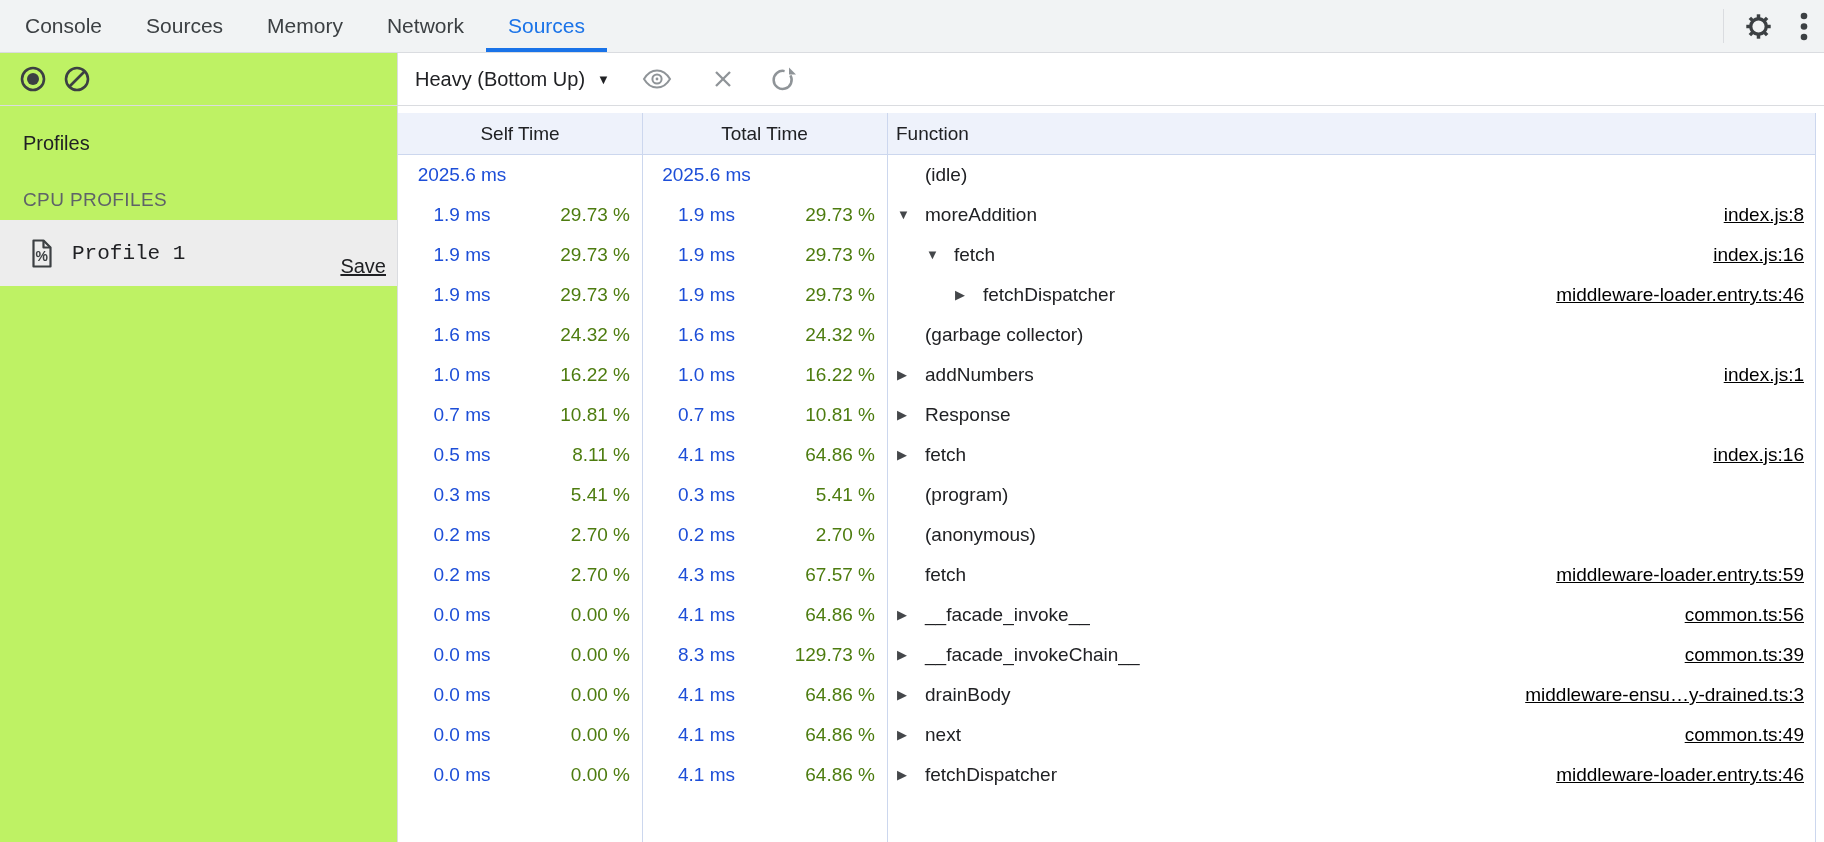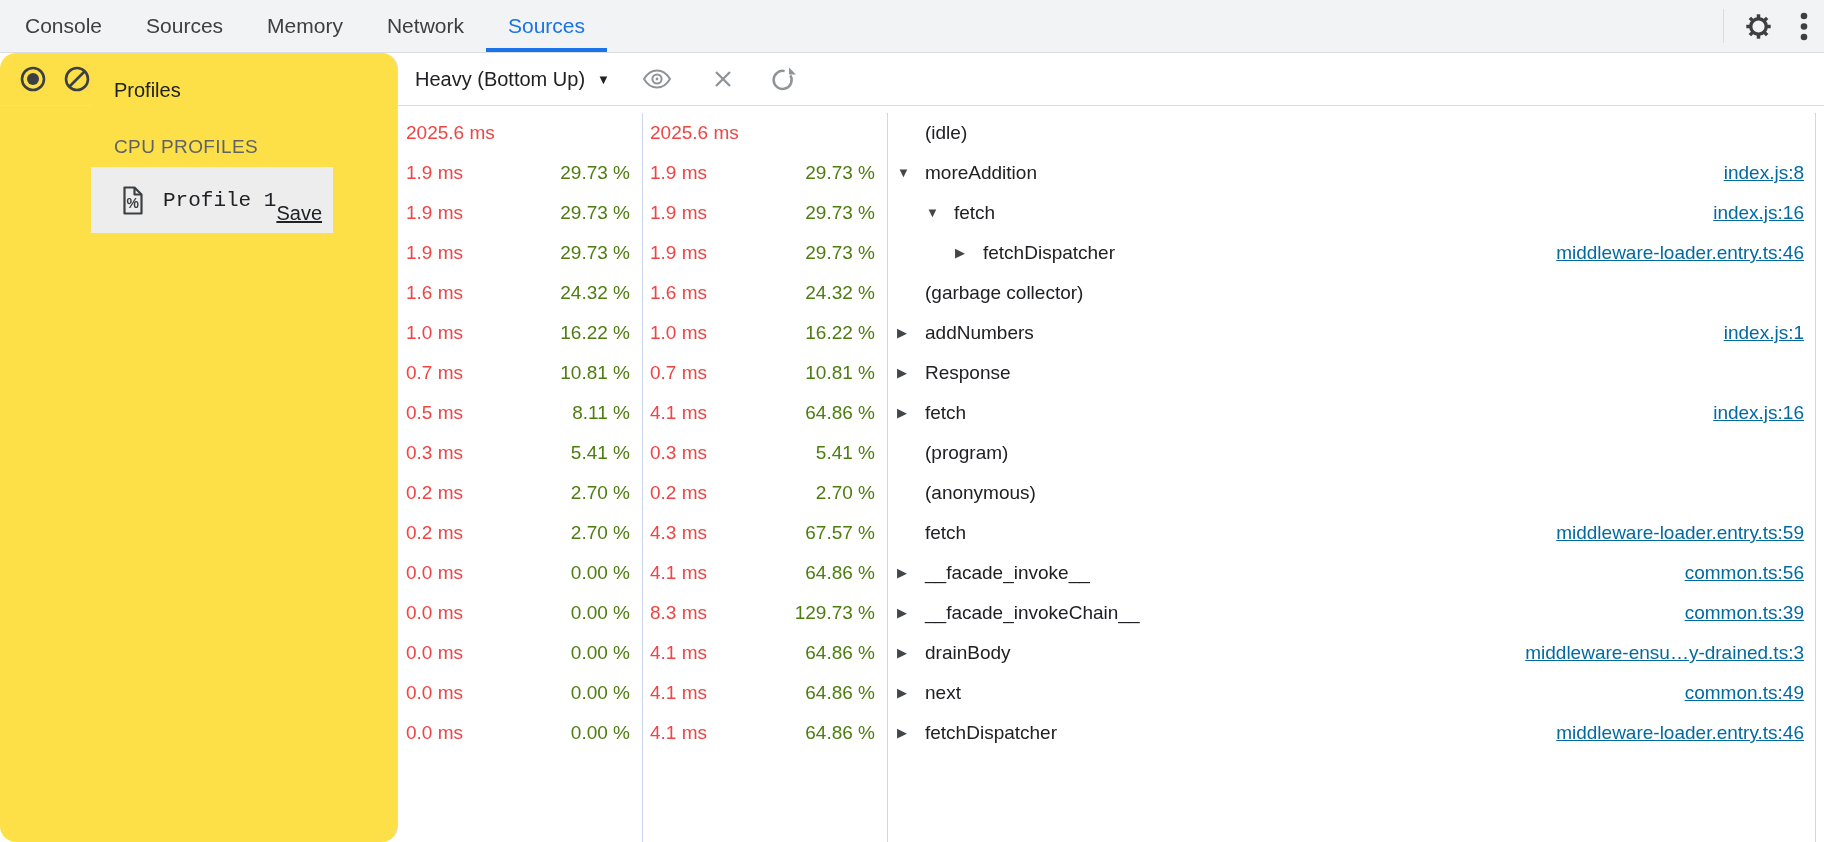--- a/index.html
+++ b/index.html
@@ -15,21 +15,21 @@
   .tab.active::after { content:""; position:absolute; left:0; right:0; bottom:0;
     height:4px; background:#1a73e8; }
   .tabbar-right { margin-left:auto; display:flex; align-items:center; padding-right:16px; }
   .tabbar-sep { width:1px; height:34px; background:#dadce0; }
   .icon-btn { display:flex; align-items:center; justify-content:center; }
 
   
   .panel-body { display:flex; height:789px; }
 
   
-  .sidebar { width:398px; border-right:1px solid #dadce0; display:flex; flex-direction:row; background:#fde047;border-radius:16px; }
+  .sidebar { width:398px; border-right:1px solid #dadce0; display:flex; flex-direction:column; background:#bef264; }
   .sidebar-toolbar { height:53px; border-bottom:1px solid #dadce0; display:flex;
     align-items:center; padding-left:19px; gap:16px; flex:none; }
   .profiles-header { margin:26px 0 0 23px; font-size:20px; color:#202124; }
   .cpu-header { margin:34px 0 0 23px; font-size:19px; color:#5f6368; letter-spacing:.4px; }
   .profile-item { margin-top:9px; height:66px; background:#ededed; display:flex;
     align-items:center; padding:0 11px 0 30px; }
   .profile-label { margin-left:18px; font-size:21px; color:#202124;font-family:Liberation Mono, monospace; }
   .save-link { margin-left:auto; font-size:20px; color:#202124; text-decoration:underline; cursor:pointer;margin-top:27px; }
 
   
@@ -47,26 +47,26 @@
     border-bottom:1px solid #ccd7ee; font-size:19px; color:#202124; }
   .gh-self  { width:244px; text-align:center; }
   .gh-total { width:245px; text-align:center; }
   .gh-func  { flex:1; padding-left:9px; text-align:left; }
 
   .grid-rows { position:relative; }
   .grow { display:flex; height:40px; line-height:40px; font-size:19px; }
   .cell-time { display:flex; padding:0 12px 0 8px; }
   .cell-self  { width:244px; }
   .cell-total { width:245px; }
-  .ms  { flex:1; text-align:left; color:#ef4444; white-space:nowrap; }
+  .ms  { flex:1; text-align:center; color:#1d4ed8; white-space:nowrap; }
   .pct { width:112px; text-align:right; color:#4d7c0f; white-space:nowrap; }
   .cell-func { flex:1; display:flex; align-items:flex-start; padding:0 11px 0 10px; overflow:hidden; }
   .arrow { flex:none; width:28px; font-size:13px; color:#44474a; }
   .fname { color:#202124; white-space:nowrap; }
-  .src-link { margin-left:auto; color:#0369a1; text-decoration:underline;
+  .src-link { margin-left:auto; color:#000000; text-decoration:underline;
     white-space:nowrap; cursor:pointer; }
   svg { display:block; }
 </style>
 </head>
 <body>
 
 <div class="tabbar">
   <div class="tab">
       <span>Console</span>
     </div>
@@ -164,20 +164,25 @@
       </div>
       <div class="tb-icon" style="margin-left:36px">
         <svg width="27" height="27" viewBox="0 0 27 27">
           <path d="M20.4 9.3 A9 9 0 1 1 14.6 5.1" fill="none" stroke="#8f9498" stroke-width="2.5"></path>
           <path d="M19 1.6 L26 8.6 L19 8.6 Z" fill="#8f9498"></path>
         </svg>
       </div>
     </div>
 
     <div class="grid">
+      <div class="grid-header">
+        <div class="gh-self">Self Time</div>
+        <div class="gh-total">Total Time</div>
+        <div class="gh-func">Function</div>
+      </div>
       <div class="grid-rows" id="rows">
           <div class="grow">
             <div class="cell-time cell-self">
               <span class="ms">2025.6 ms</span>
               <span class="pct"></span>
             </div>
             <div class="cell-time cell-total">
               <span class="ms">2025.6 ms</span>
               <span class="pct"></span>
             </div>

